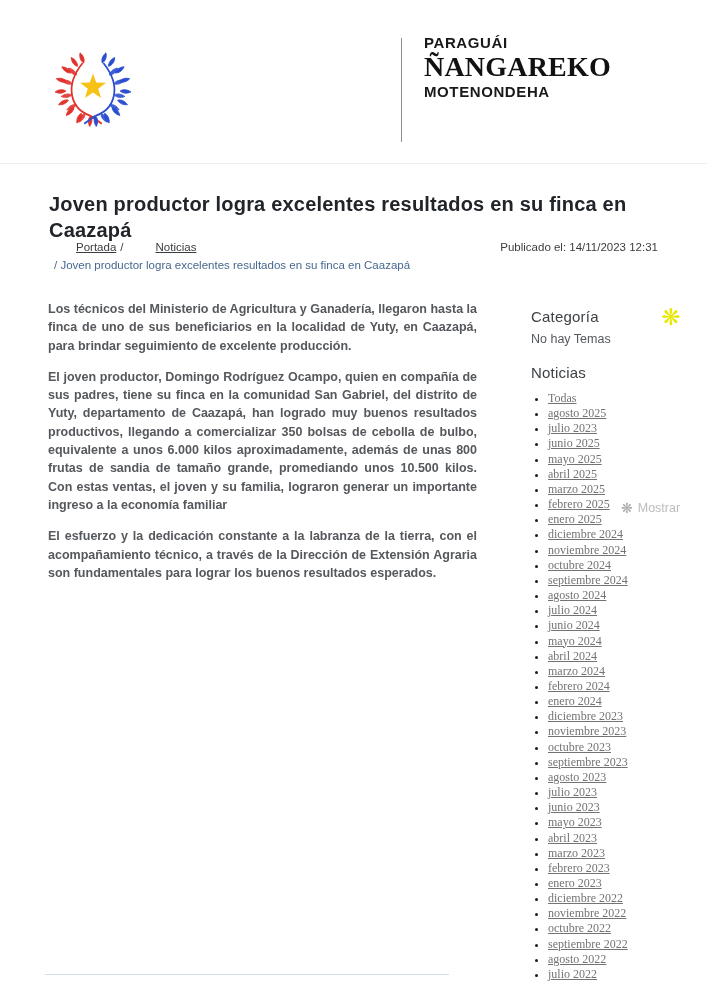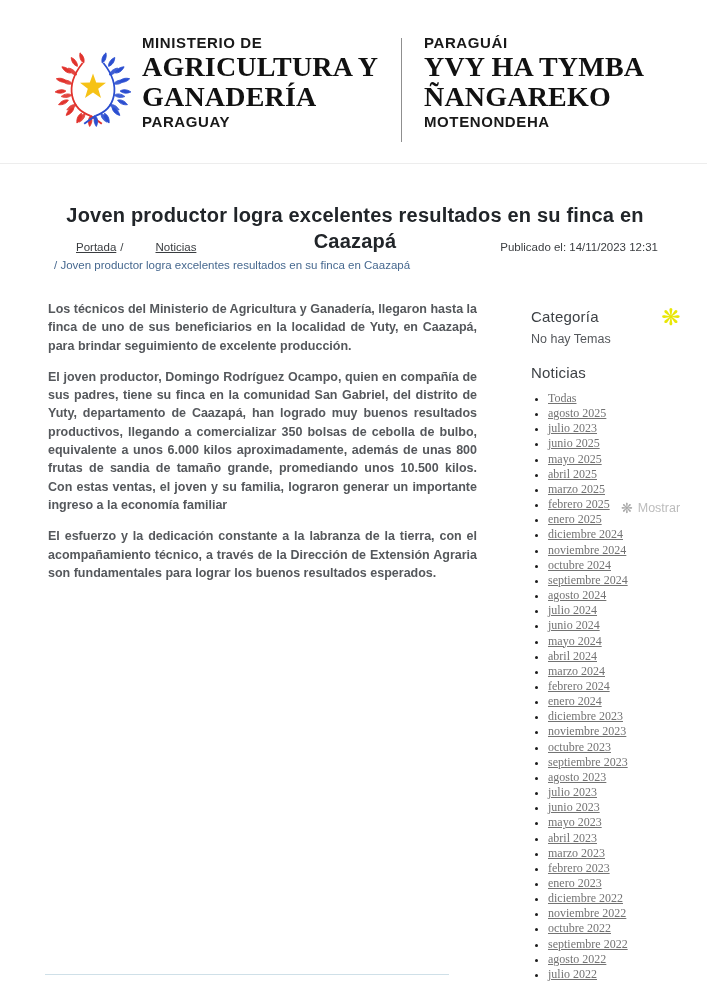--- a/index.html
+++ b/index.html
@@ -87,38 +87,31 @@
         <use href="#lf" transform="translate(71,82) rotate(120)" opacity=".9"></use>
         <use href="#lf" transform="translate(76.5,70) rotate(98)" opacity=".9"></use>
         <use href="#lf" transform="translate(76,56) rotate(72)" opacity=".9"></use>
         <use href="#lf" transform="translate(70.5,45) rotate(50)" opacity=".9"></use>
       </g>
 
       <polygon points="50,43 54,54.5 66.2,54.7 56.5,62.1 60,73.8 50,66.8 40,73.8 43.5,62.1 33.8,54.7 46,54.5" fill="#f6c216"></polygon>
     </svg>
   </div>
 
-  <div class="hdr-block hdr-left">
-    <div class="hdr-small">MINISTERIO DE</div>
-    <div class="hdr-big">AGRICULTURA Y</div>
-    <div class="hdr-big">GANADERÍA</div>
-    <div class="hdr-small">PARAGUAY</div>
-  </div>
 
   <div class="hdr-divider"></div>
 
   <div class="hdr-block hdr-right">
     <div class="hdr-small">PARAGUÁI</div>
-    <div class="hdr-big">YVY HA TYMBA</div>
     <div class="hdr-big">ÑANGAREKO</div>
     <div class="hdr-small">MOTENONDEHA</div>
   </div>
 </div>
 
-<h1 class="page-title" style="margin:12px;text-align:center;">Joven productor logra excelentes resultados en su finca en Caazapá</h1>
+<h1 class="page-title" style="margin:1px;">Joven productor logra excelentes resultados en su finca en Caazapá</h1>
 
 <div class="crumb-row1">
   <a>Portada</a><span class="crumb-sep">/</span><a>Noticias</a>
 </div>
 <div class="crumb-row2">/ Joven productor logra excelentes resultados en su finca en Caazapá</div>
 
 <div class="published">Publicado el: 14/11/2023 12:31</div>
 
 <div class="article-body">
   <p>Los técnicos del Ministerio de Agricultura y Ganadería, llegaron hasta la finca de uno de sus beneficiarios en la localidad de Yuty, en Caazapá, para brindar seguimiento de excelente producción.</p>

